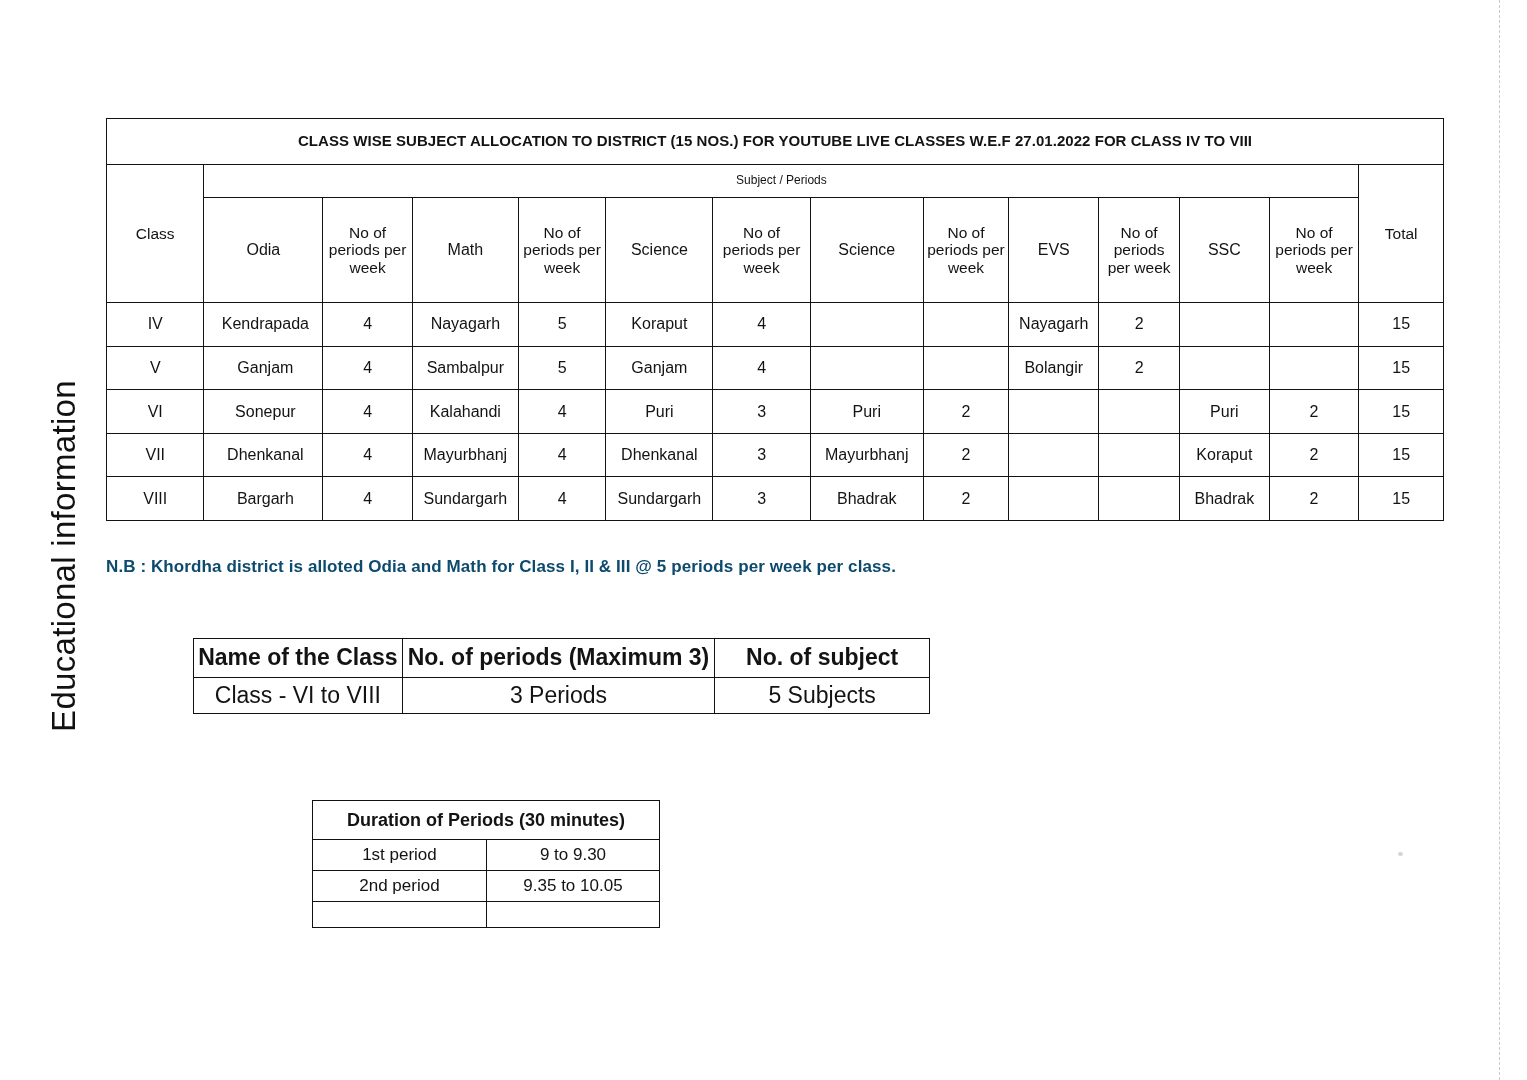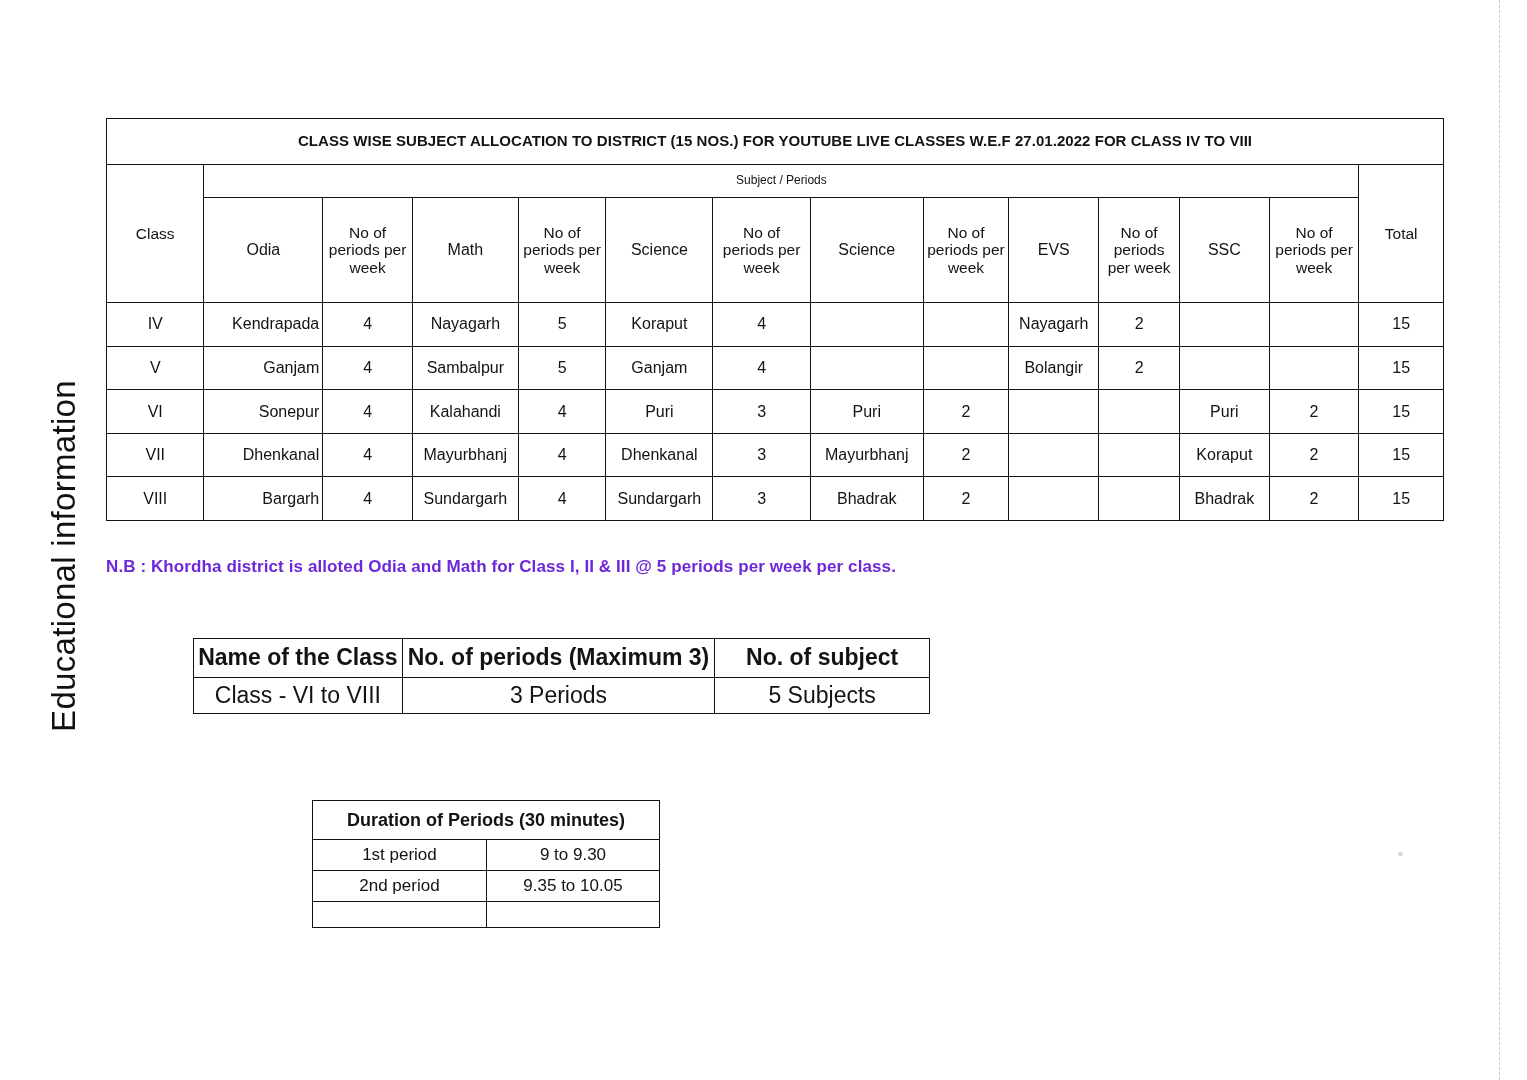--- a/index.html
+++ b/index.html
@@ -85,21 +85,21 @@
   #main-table .group-cell {
     height: 32px;
     font-size: 12px;
   }
   #main-table .hdr {
     height: 104px;
     font-size: 16px;
   }
   #main-table .hdr-narrow { font-size: 15.5px; }
   #main-table tbody td { height: 42.6px; font-size: 16px; }
-  #main-table td.left { text-align: right; padding-left: 7px; }
+  #main-table td.left { text-align: center; padding-left: 7px; }
 
   
   .c-class   { width: 91px; }
   .c-subj    { width: 119px; }
   .c-per     { width: 90px; }
   .c-subj2   { width: 106px; }
   .c-per2    { width: 88px; }
   .c-subj3   { width: 107px; }
   .c-per3    { width: 98px; }
   .c-subj4   { width: 113px; }
@@ -112,21 +112,21 @@
 
   
   #nb-note {
     position: absolute;
     left: 106px;
     top: 557px;
     font-size: 17px;
     font-weight: bold;
     letter-spacing: 0.1px;
     white-space: nowrap;
-    color: #6d28d9;
+    color: #0c4a6e;
   }
 
   
   #periods-table {
     left: 193px;
     top: 638px;
     width: 737px;
     font-size: 23px;
   }
   #periods-table th { height: 38px; font-weight: bold; }

